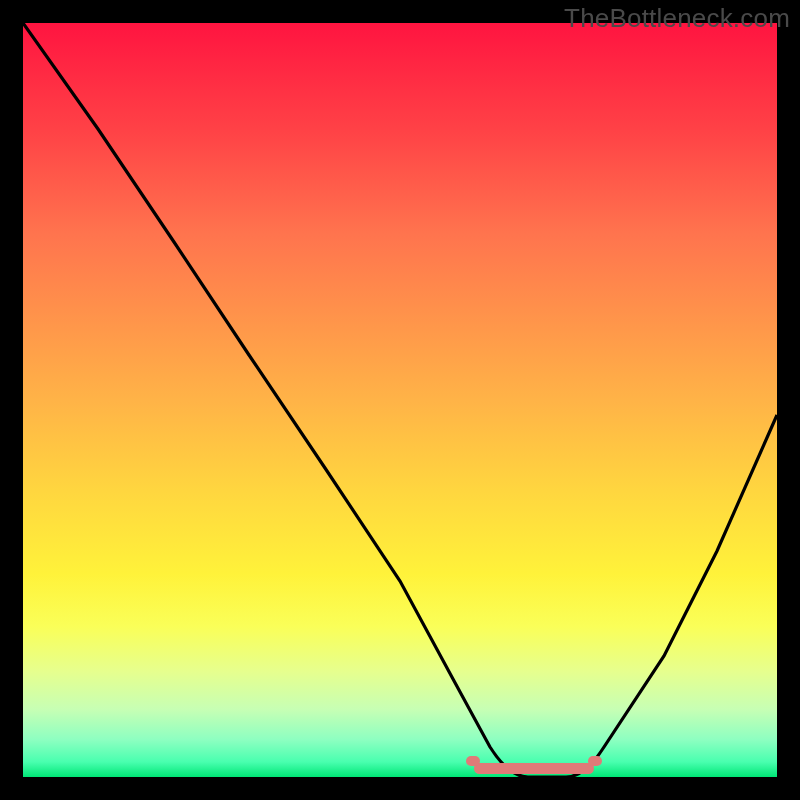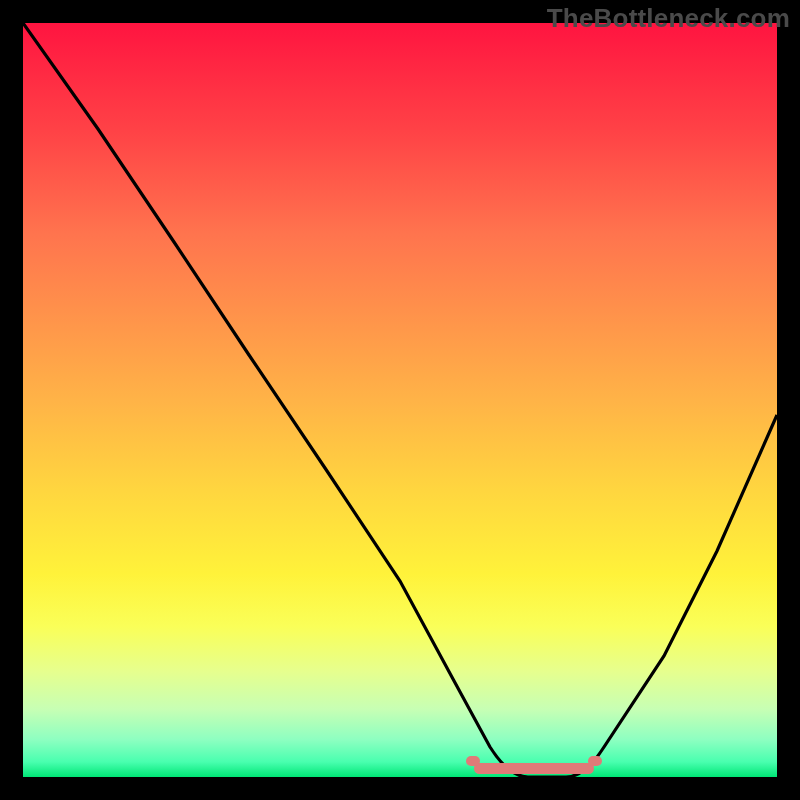--- a/index.html
+++ b/index.html
@@ -41,21 +41,21 @@
         #49ffaf 98%,
         #00e676 100%
       );
   }
   .watermark {
     position: absolute;
     top: 3px;
     right: 10px;
     color: #4a4a4a;
     font-size: 26px;
-    font-weight: 700;
+    font-weight: 400;
     letter-spacing: 0.2px;
     user-select: none;
   }
   svg.curve {
     position: absolute;
     left: 0;
     top: 0;
   }
   .marker-strip {
     position: absolute;

